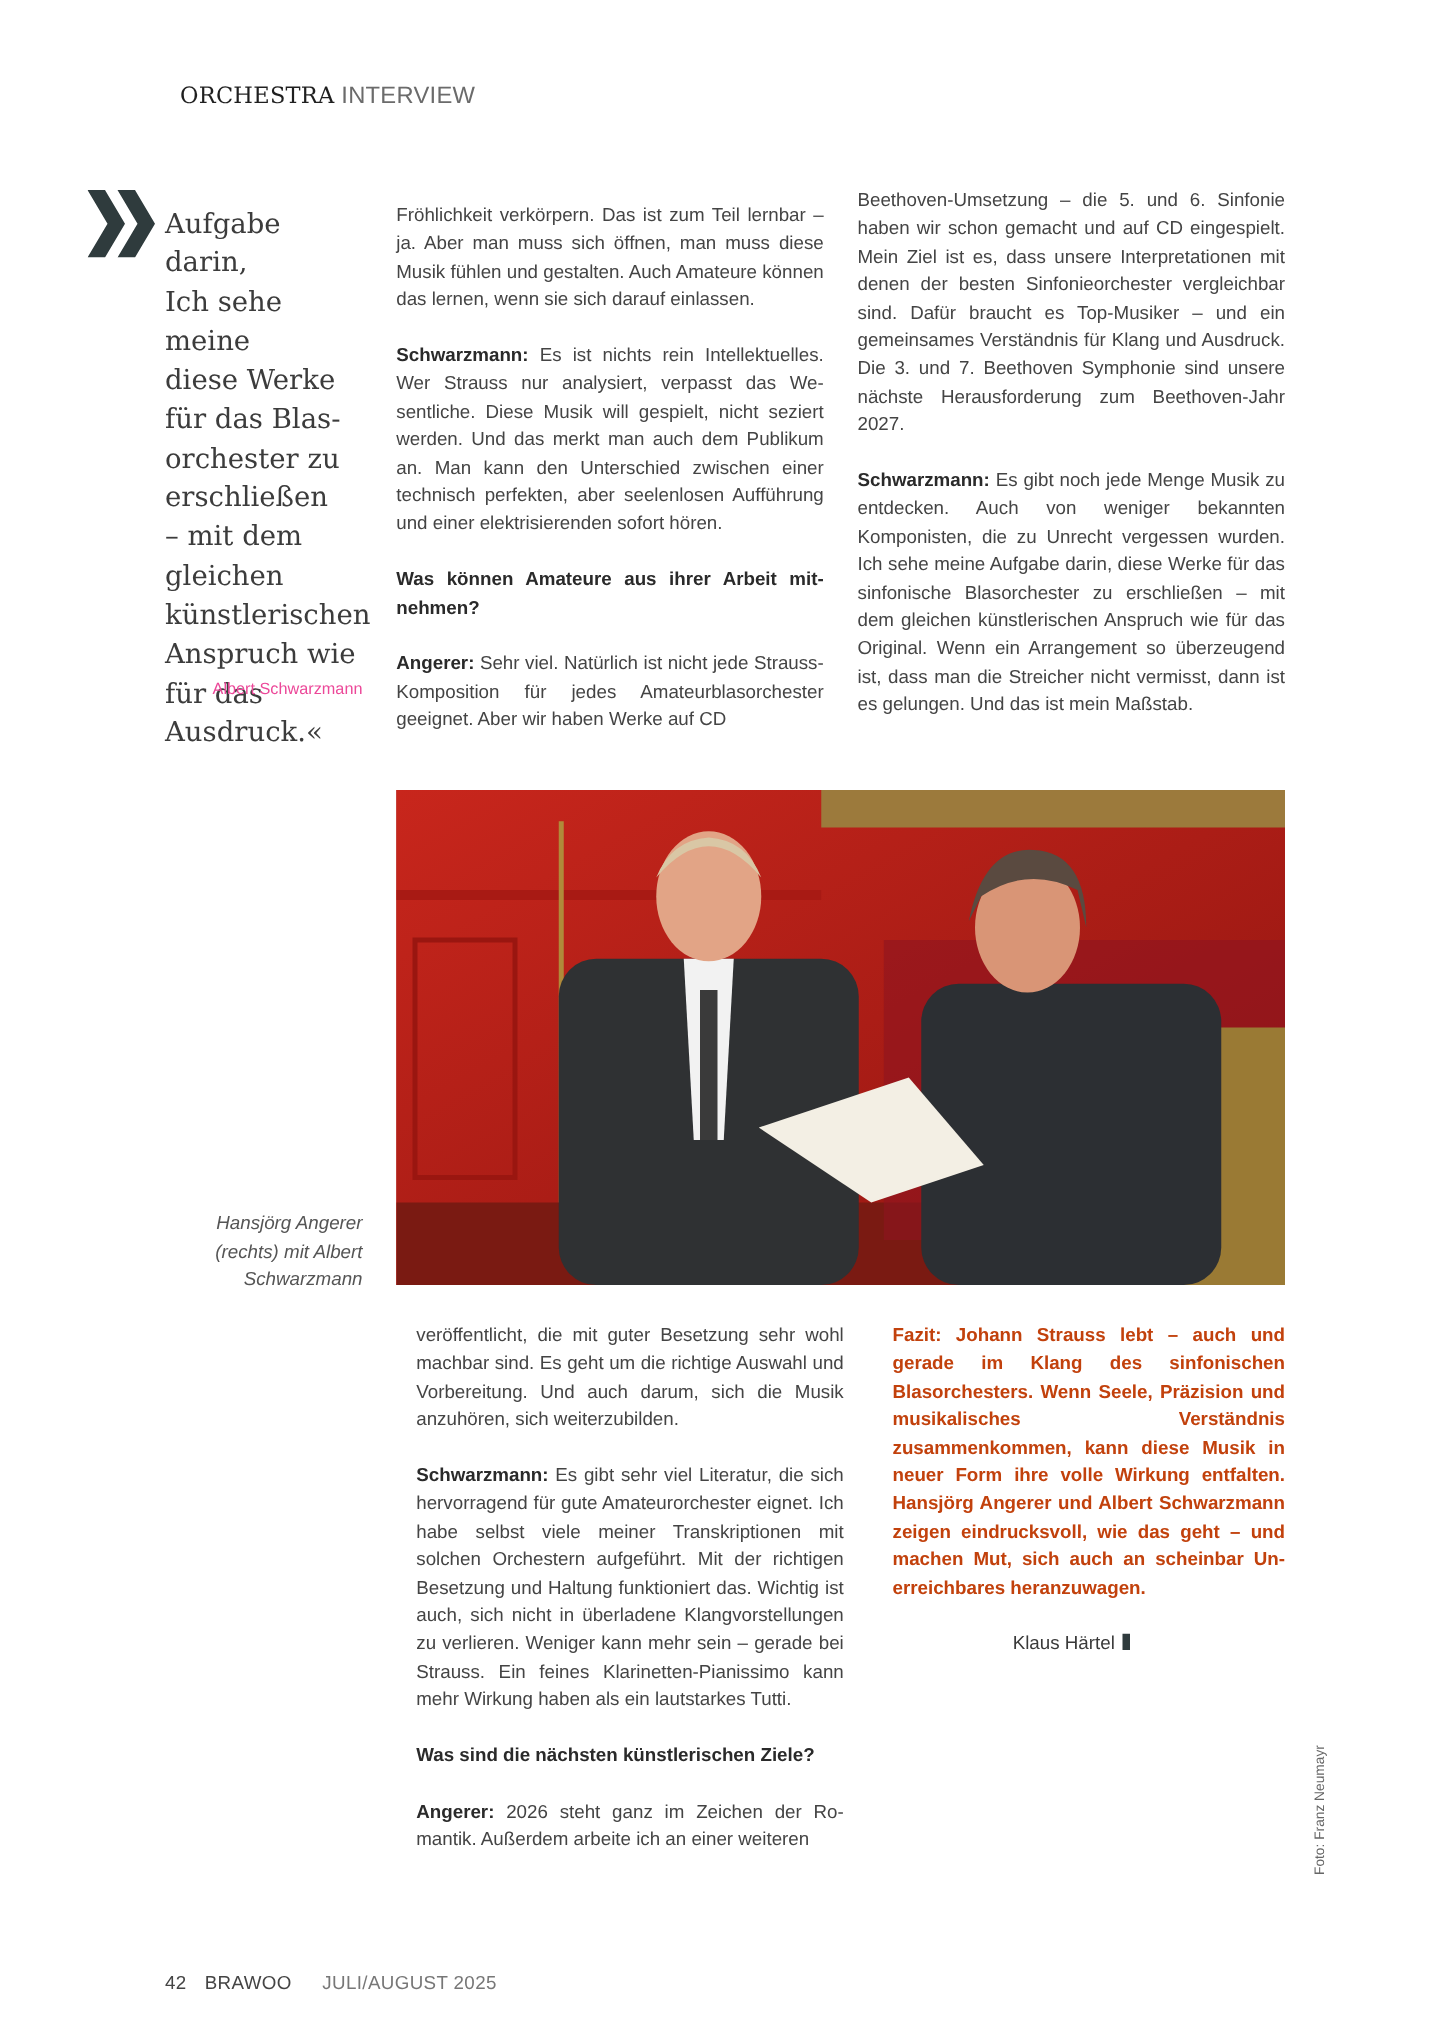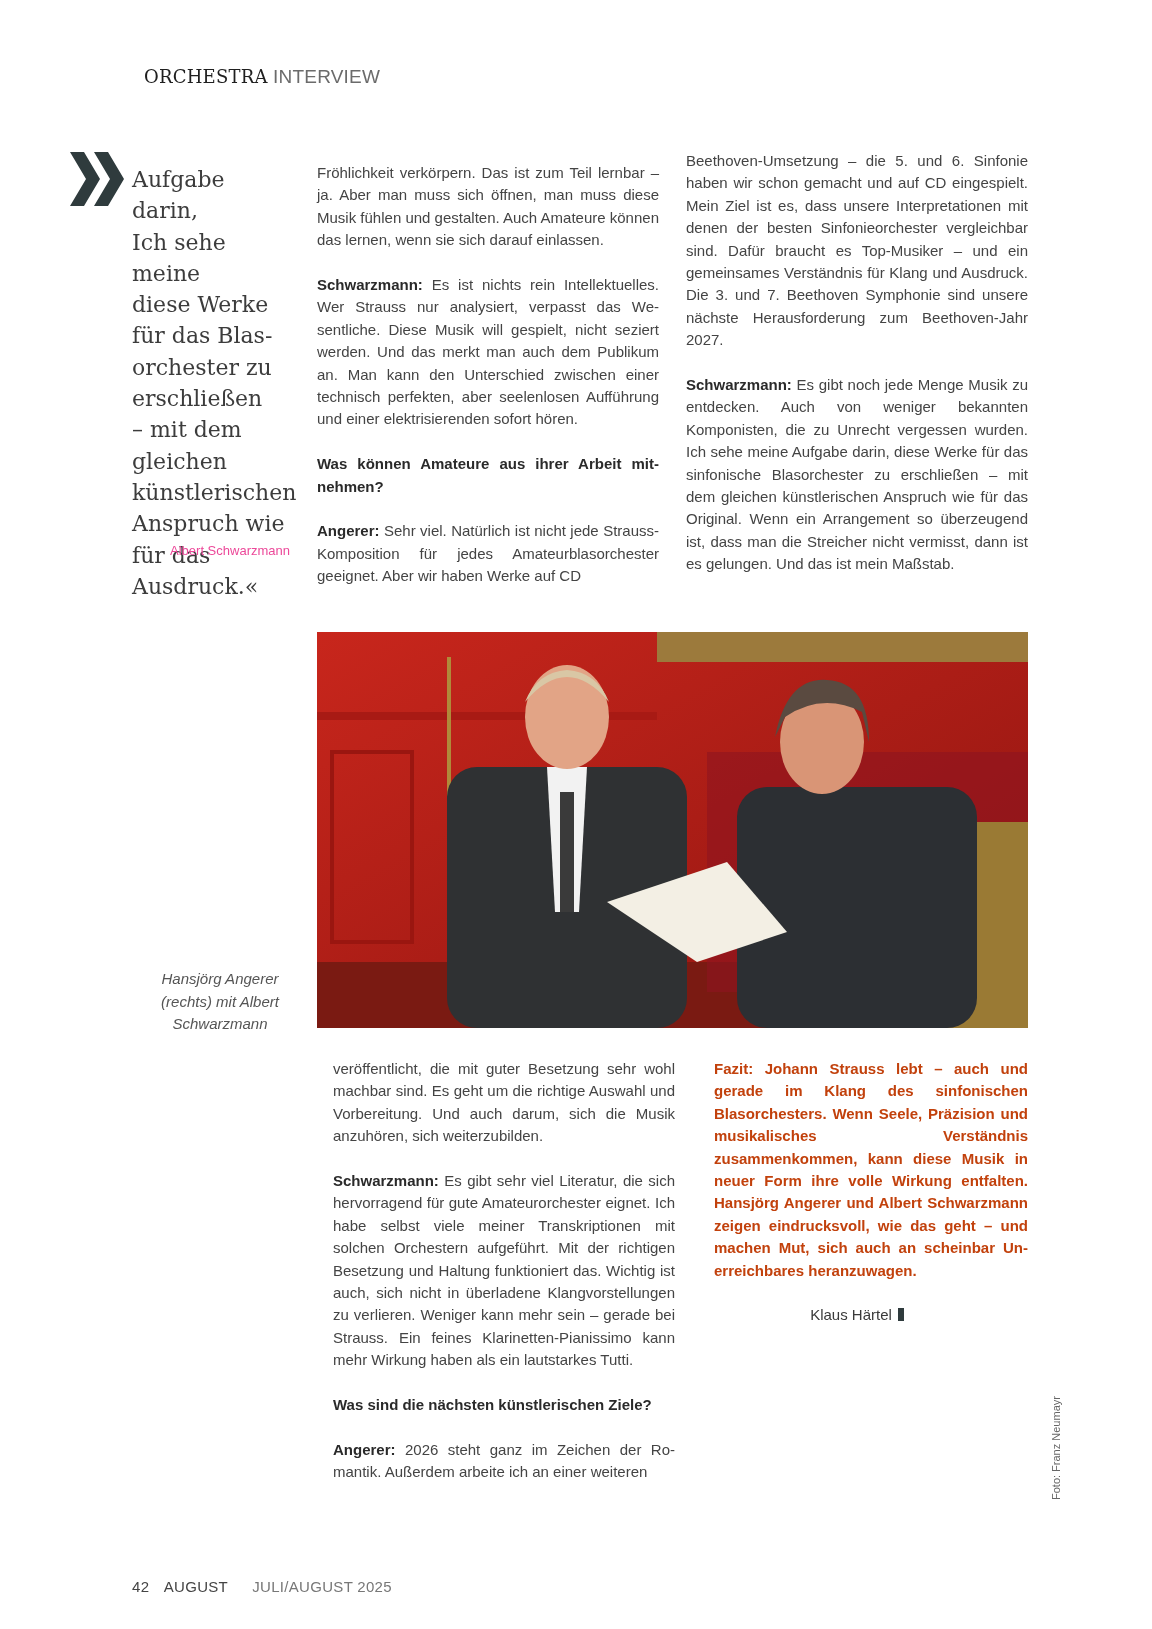--- a/index.html
+++ b/index.html
@@ -22,21 +22,21 @@
   .col b { color: #2a2a2a; }
   .col-1 { left: 317px; top: 162px; width: 342px; }
   .col-2 { left: 686px; top: 150px; width: 342px; }
   .col-3 { left: 333px; top: 1058px; width: 342px; }
   .col-4 { left: 686px; top: 1058px; width: 342px; }
   .col-4 .fazit { font-weight: bold; color: #c2410c; margin-left: 28px; }
   .col-4 .byline { text-align: center; margin-top: 20px; color: #3a3a3a; }
   .end-mark { display: inline-block; width: 6px; height: 13px; background: #2f3b3d; margin-left: 6px; vertical-align: -1px; }
 
   .photo { left: 317px; top: 632px; width: 711px; height: 396px; overflow: hidden; background: #b3201a; }
-  .photo-caption { left: 150px; top: 968px; width: 140px; text-align: center; font-style: italic;
+  .photo-caption { left: 150px; top: 968px; width: 140px; text-align: right; font-style: italic;
                    font-size: 15px; line-height: 22.5px; color: #555; }
 
   .photo-credit { left: 1050px; top: 1500px; transform: rotate(-90deg); transform-origin: left top;
                   font-size: 11px; color: #666; white-space: nowrap; }
 
   .footer { left: 132px; top: 1578px; font-size: 15px; color: #444; letter-spacing: 0.3px; }
   .footer .brand { margin-left: 10px; }
   .footer .issue { margin-left: 20px; color: #777; }
 </style>
 </head>
@@ -123,15 +123,15 @@
   <p><b>Angerer:</b><span> 2026 steht ganz im Zeichen der Ro­mantik. Außerdem arbeite ich an einer weiteren</span></p>
 </div>
 
 <div class="abs col col-4">
   <p class="fazit">Fazit: Johann Strauss lebt – auch und gerade im Klang des sinfonischen Blasorchesters. Wenn Seele, Präzision und musikalisches Verständnis zusammenkommen, kann diese Musik in neuer Form ihre volle Wirkung ent­falten. Hansjörg Angerer und Albert Schwarz­mann zeigen eindrucksvoll, wie das geht – und machen Mut, sich auch an scheinbar Un­erreichbares heranzuwagen.</p>
   <div class="byline"><span>Klaus Härtel</span><span class="end-mark"></span></div>
 </div>
 
 <div class="abs footer">
   <span>42</span>
-  <span class="brand">AUGUST</span>
+  <span class="brand">BRAWOO</span>
   <span class="issue">JULI/AUGUST 2025</span>
 </div>
 
 </body></html>

